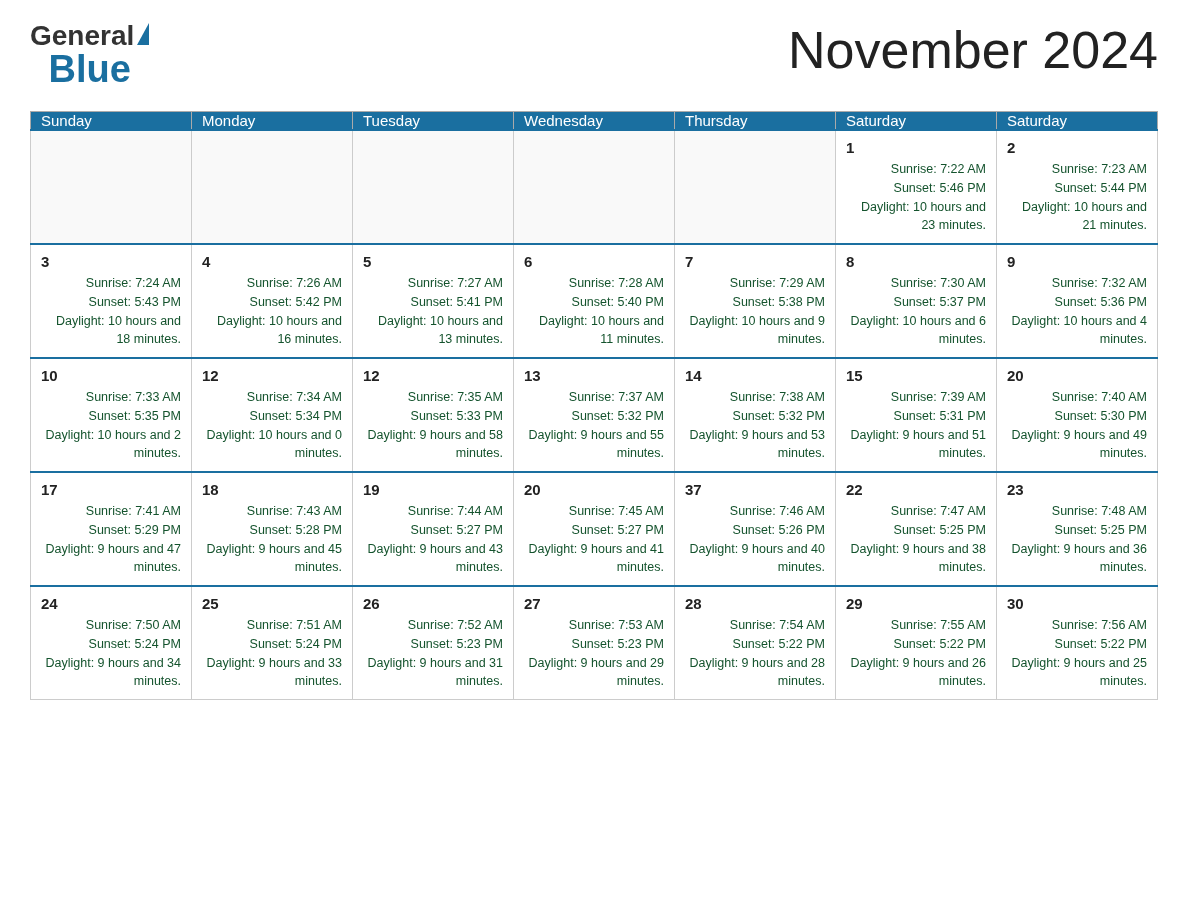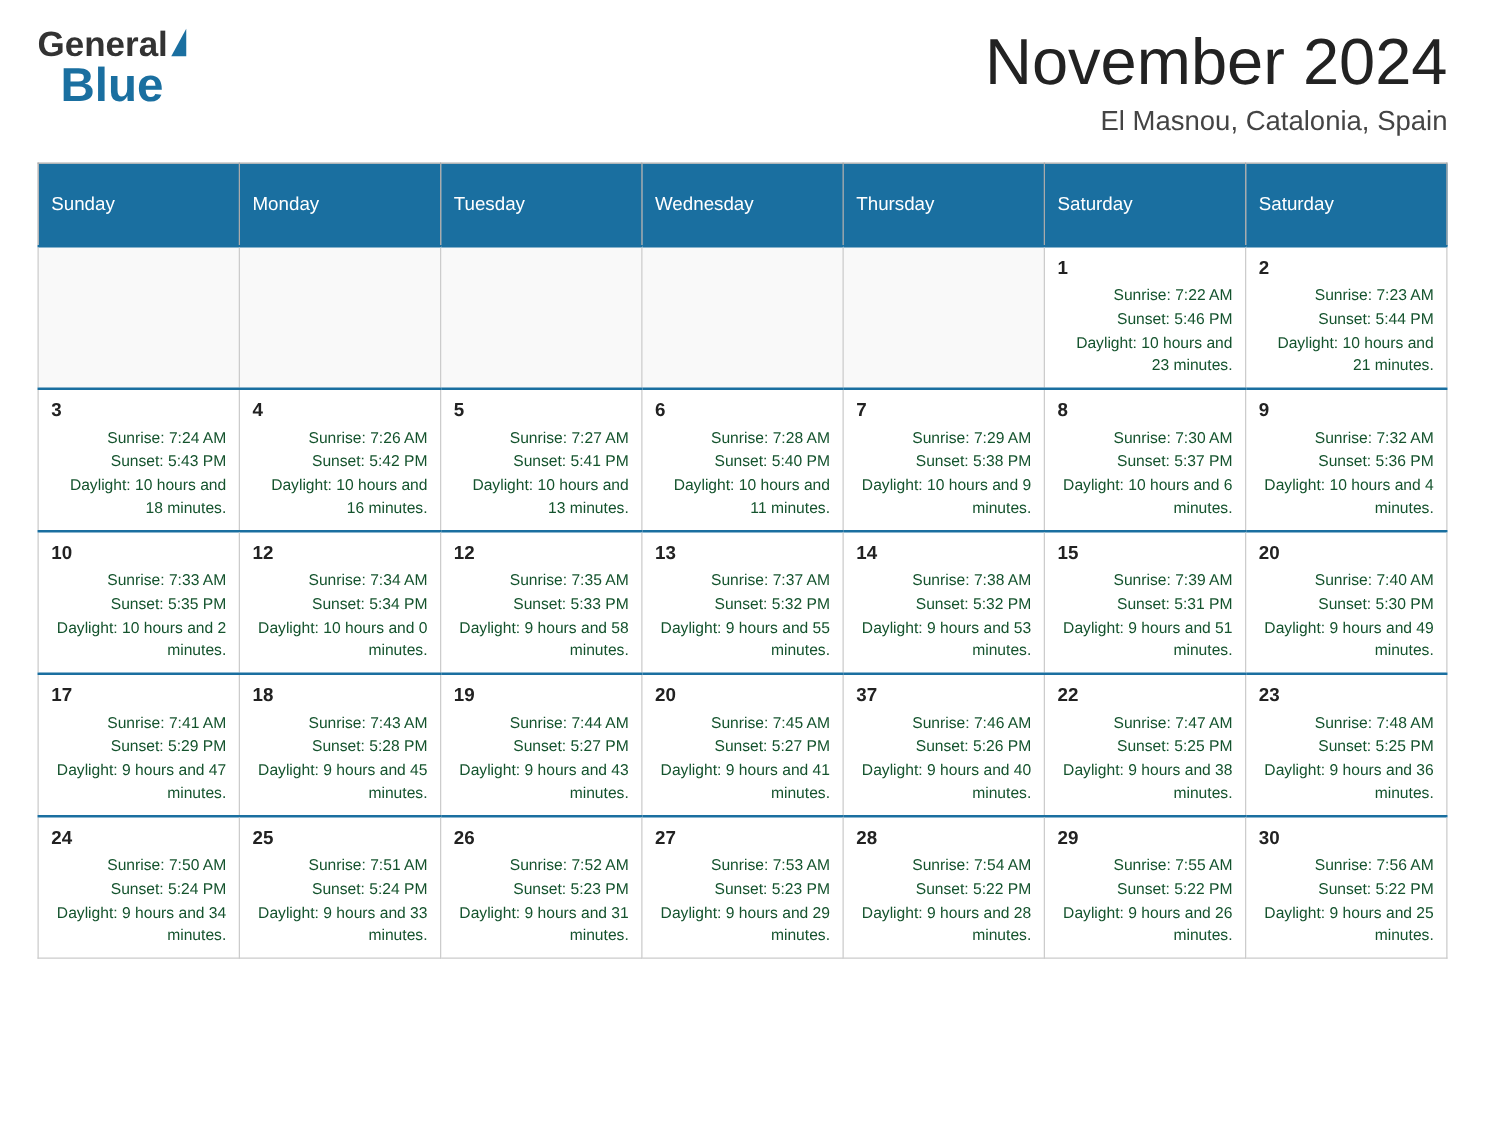--- a/index.html
+++ b/index.html
@@ -62,21 +62,21 @@
     .calendar-table {
       width: 100%;
       border-collapse: collapse;
       border: 1px solid #aaa;
     }
     .calendar-table th {
       background-color: #1a6fa0;
       color: #fff;
       font-size: 15px;
       font-weight: normal;
-      padding: 24px 10px;
+      padding: 0 10px;
       text-align: left;
       border: 1px solid #aaa;
     }
     .calendar-table td {
       vertical-align: top;
       padding: 8px 10px;
       border: 1px solid #ccc;
       width: calc(100% / 7);
       min-height: 100px;
       font-size: 13px;
@@ -108,21 +108,20 @@
 <div class="header-area">
   <div class="logo-area">
     <div class="logo-text">
       <span class="logo-general">General</span>
       <span class="logo-triangle"></span>
     </div>
     <span class="logo-blue">Blue</span>
   </div>
   <div class="title-area">
     <div class="month-title">November 2024</div>
-    <div class="location-title">El Masnou, Catalonia, Spain</div>
   </div>
 </div>
 
 <table class="calendar-table">
   <thead>
     <tr>
 
     <th>Sunday</th>
         <th>Monday</th>
         <th>Tuesday</th>

